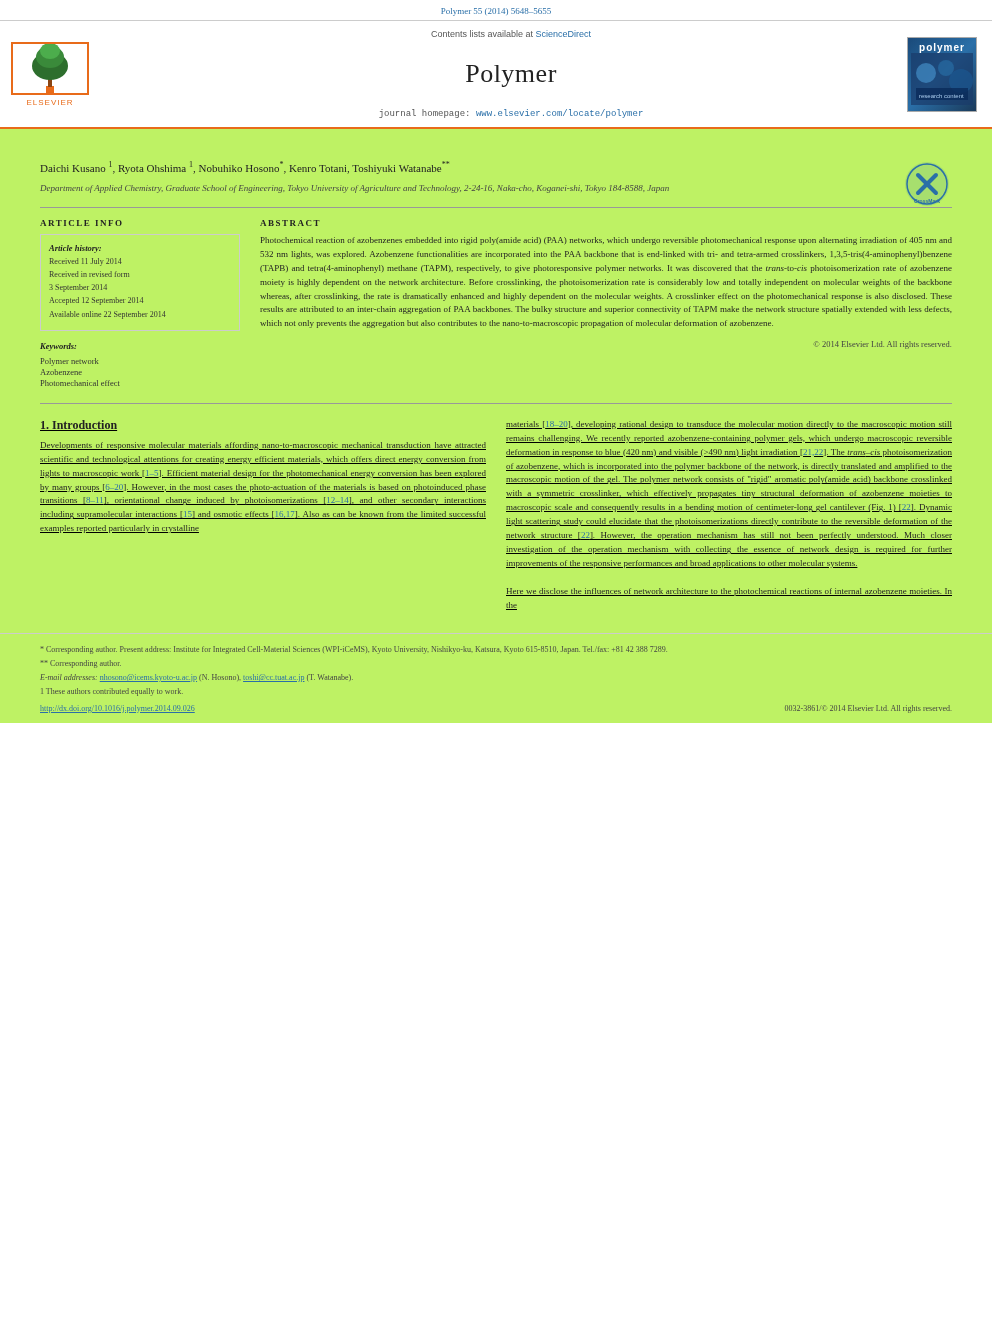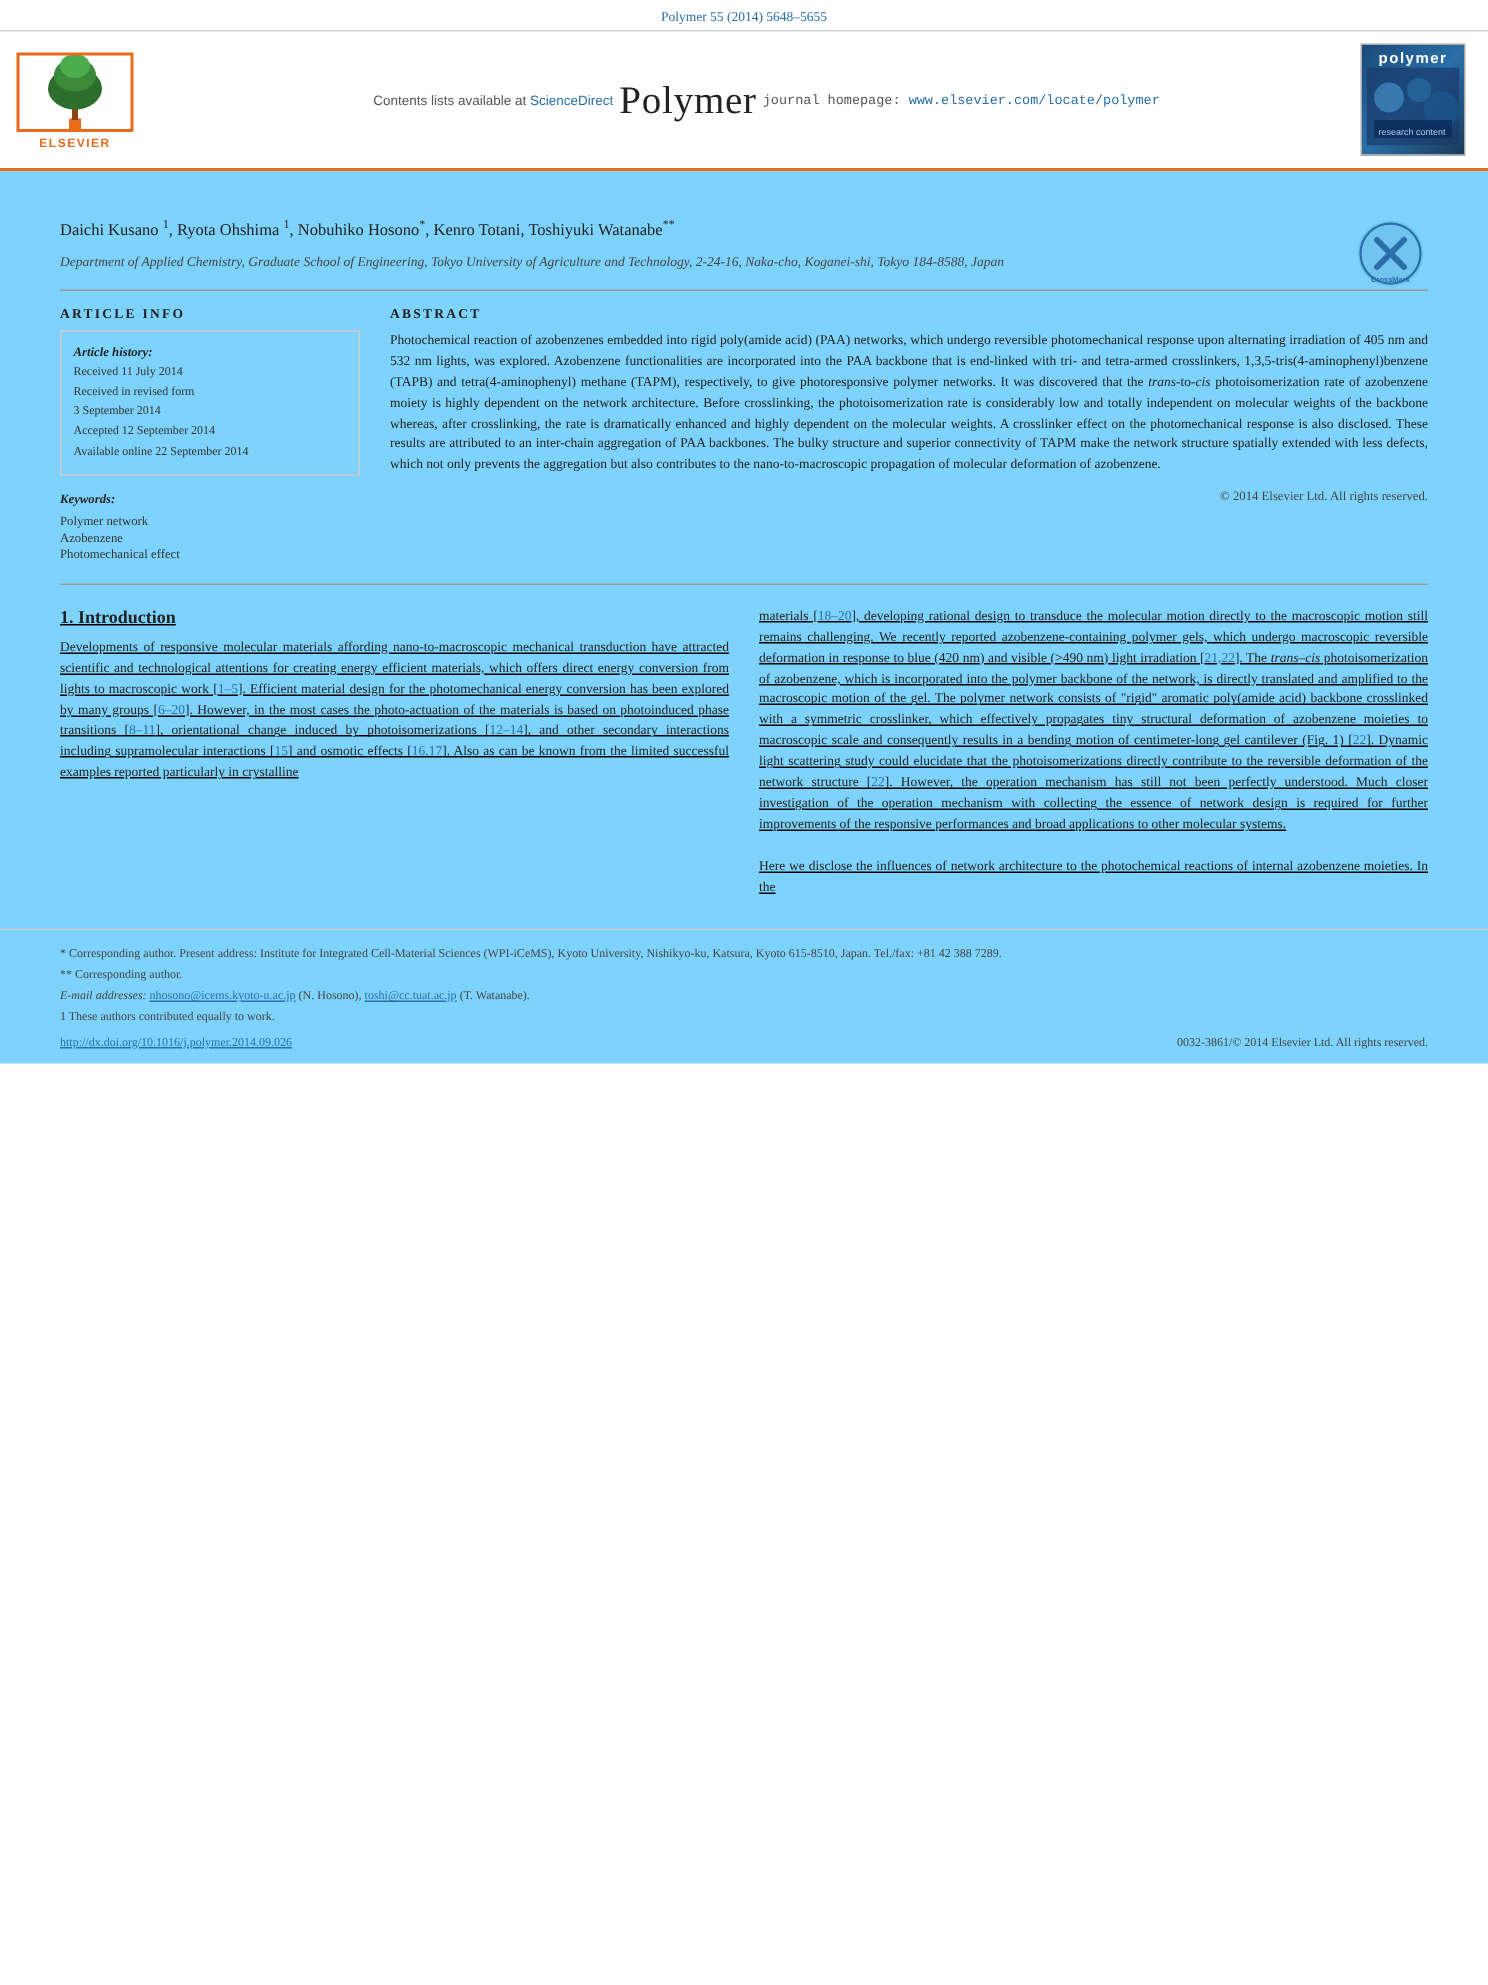--- a/index.html
+++ b/index.html
@@ -6,21 +6,21 @@
     body {
       font-family: 'Times New Roman', Times, serif;
       background: #fff;
       color: #000;
       font-size: 10px;
       width: 992px;
       min-height: 1323px;
     }
     .page-container {
       width: 992px;
-      background: #7dd3fc;
+      background: #bef264;
       padding: 0;
     }
     
     .top-bar {
       background: #fff;
       text-align: center;
       padding: 6px 0 4px 0;
       font-size: 9px;
       color: #2a6fa8;
       border-bottom: 1px solid #ccc;
@@ -44,32 +44,32 @@
       flex-direction: column;
       align-items: center;
       gap: 2px;
     }
     .elsevier-tree {
       width: 80px;
       height: 55px;
     }
     .elsevier-label {
       font-size: 8px;
-      font-weight: bold;
+      font-weight: normal;
       color: #e86b1a;
       letter-spacing: 1px;
       font-family: Arial, sans-serif;
     }
     .header-center {
       flex: 1;
       display: flex;
-      flex-direction: row;
+      flex-direction: column;
       align-items: center;
       justify-content: center;
-      gap: 4px;
+      gap: 20px;
     }
     .science-direct-link {
       font-size: 9px;
       color: #555;
       font-family: Arial, sans-serif;
     }
     .science-direct-link a {
       color: #2a6fa8;
       text-decoration: none;
     }

